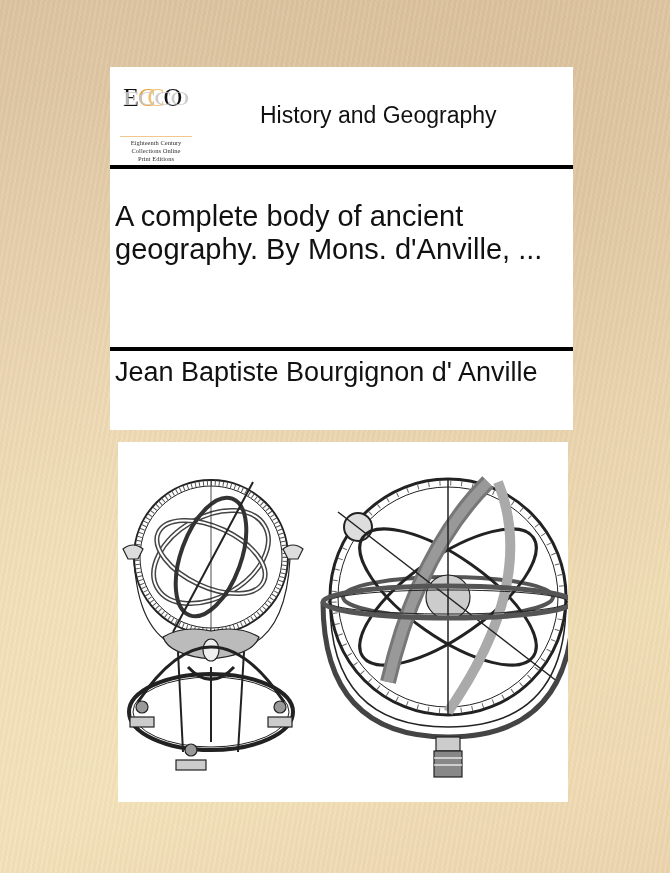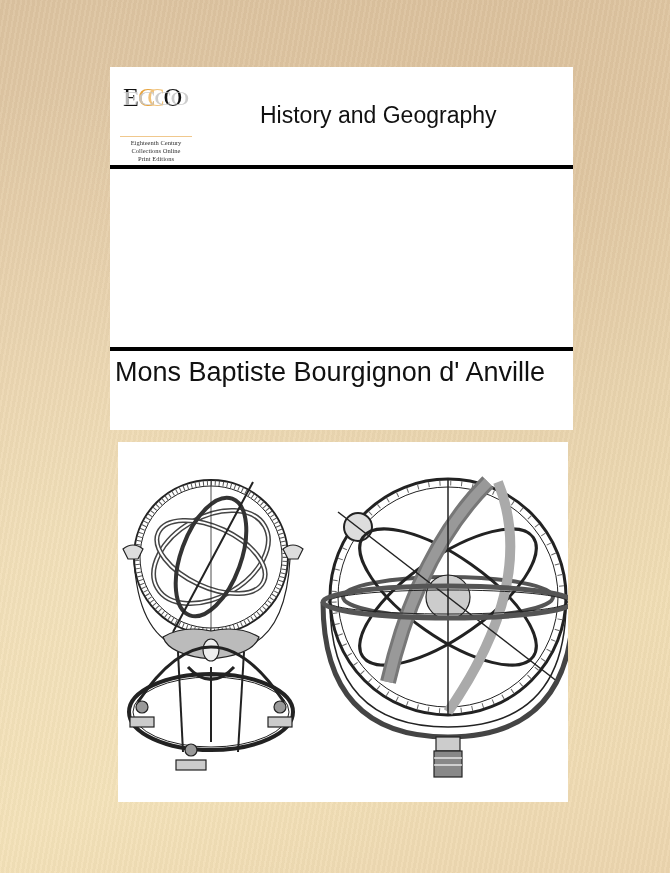--- a/index.html
+++ b/index.html
@@ -71,22 +71,23 @@
       <div class="logo-rule"></div>
       <div class="logo-caption">
         <div>Eighteenth Century</div>
         <div>Collections Online</div>
         <div>Print Editions</div>
       </div>
     </div>
     <div class="series-title">History and Geography</div>
   </div>
   <div class="rule r1"></div>
+  <div class="book-title">A complete body of ancient geography. By Mons. d'Anville, ...</div>
   <div class="rule r2"></div>
-  <div class="author">Mons Baptiste Bourgignon d' Anville</div>
+  <div class="author">Jean Baptiste Bourgignon d' Anville</div>
 </div>
 
 <div class="image-panel">
   <svg width="450" height="360" viewBox="0 0 450 360">
     <g fill="none" stroke="#222" stroke-width="1.2">
 
       <circle cx="93" cy="115" r="77" stroke-width="2"></circle>
       <circle cx="93" cy="115" r="71" stroke-width="1"></circle>
 
       <circle cx="93" cy="115" r="74" stroke-width="5" stroke-dasharray="1 3" stroke="#555"></circle>

